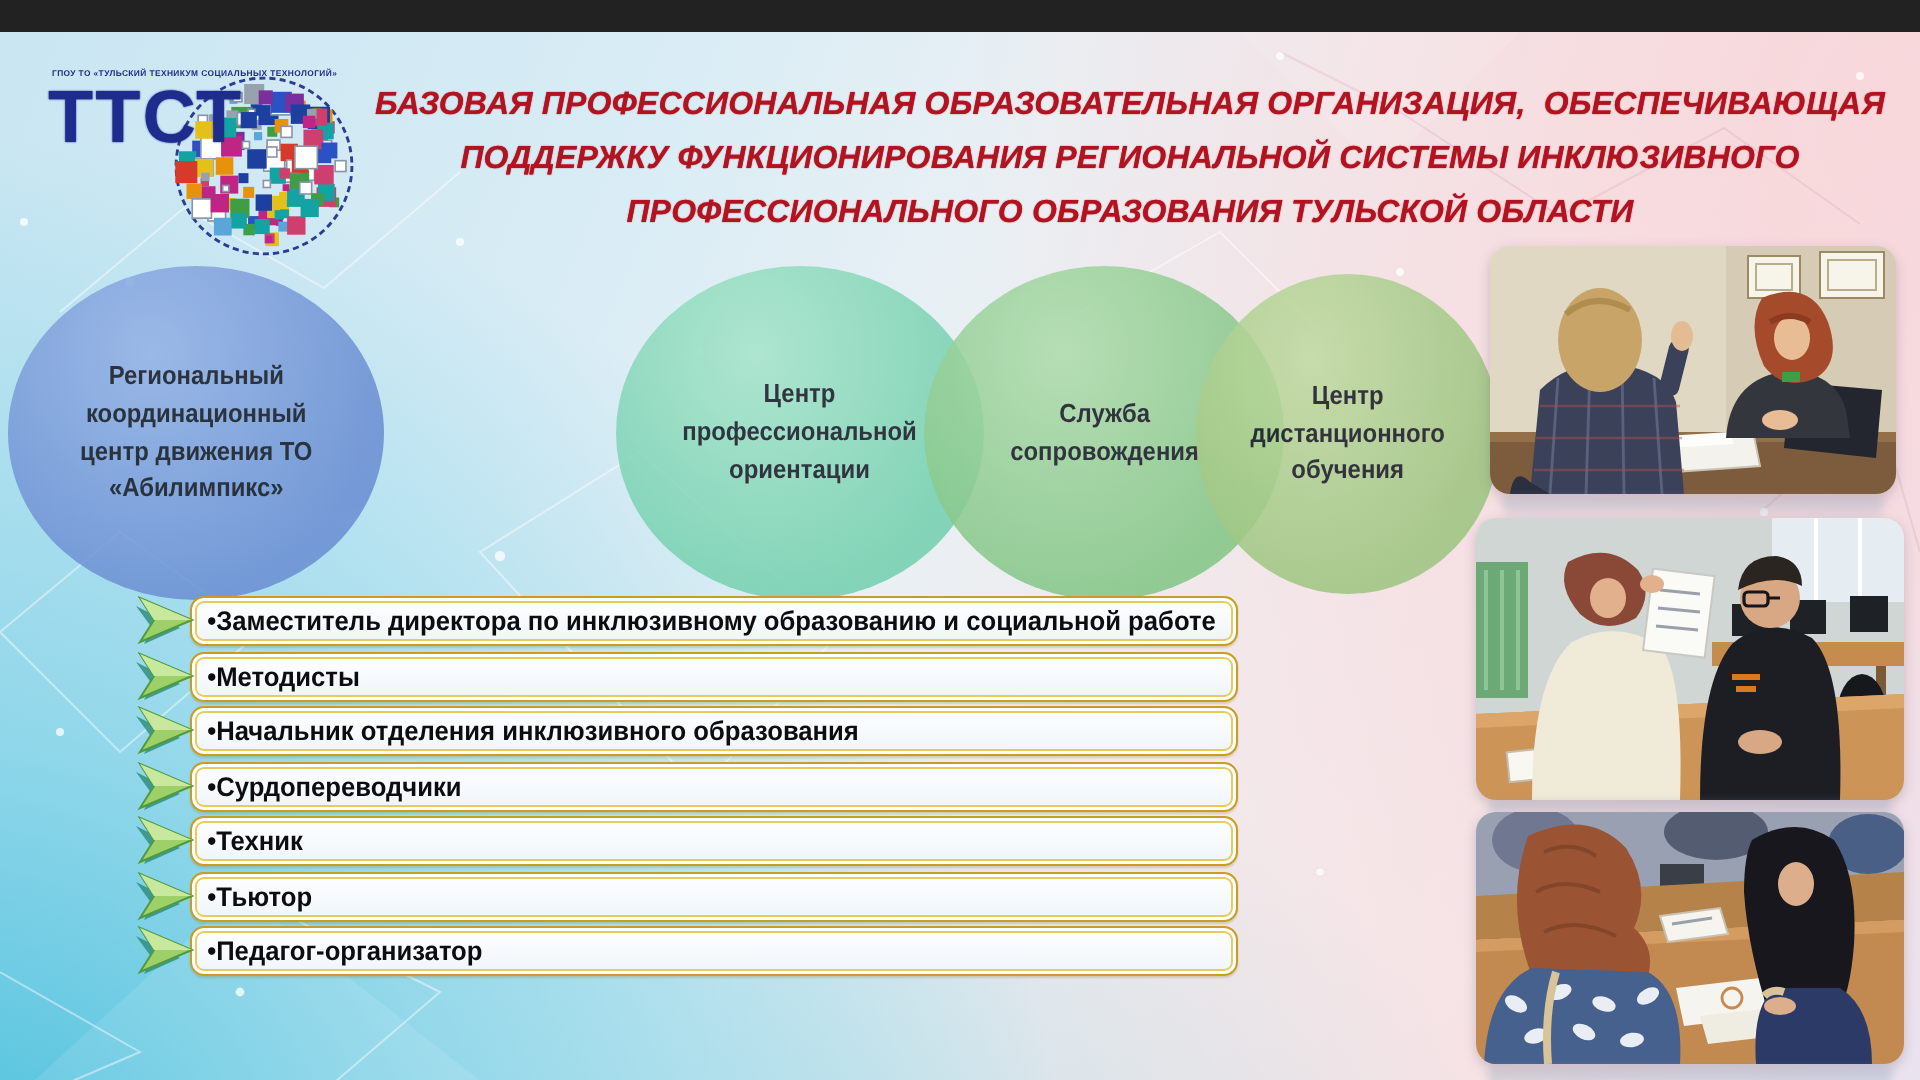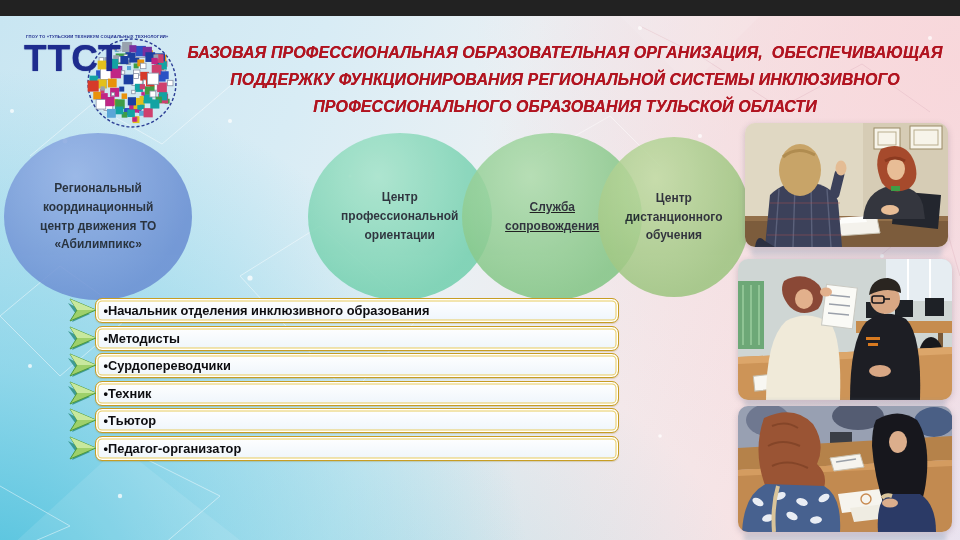--- a/index.html
+++ b/index.html
@@ -32,21 +32,21 @@
   
   .circles{position:absolute;left:0;top:0;width:960px;height:300px;}
   .circle{position:absolute;top:117px;height:167px;border-radius:50%;opacity:.86;
     display:flex;align-items:center;justify-content:center;}
   .circle span{display:block;text-align:center;font-weight:800;font-size:13px;
     line-height:1.45;color:#131722;white-space:pre-line;
     transform:scaleX(.92);transform-origin:center center;}
   .c0{left:4px;width:188px;}
   .c1{left:156px;width:186px;}
   .c2{left:308px;width:184px;}
-  .c3{left:462px;width:180px;text-decoration:underline;}
+  .c3{left:462px;width:180px;}
   .c4{left:598px;width:152px;top:121px;height:160px;}
 
   
   .staff{position:absolute;left:95px;top:282px;width:524px;margin:0;padding:0;list-style:none;}
   .staff li{position:relative;height:23px;margin-bottom:2.5px;border-radius:7px;
     background:linear-gradient(#ffffff,#eef5fb);
     border:1px solid #c79d23;
     box-shadow:inset 0 0 0 1.5px #ffffff, inset 0 0 0 2.5px #e8cb5e, 0 1px 1px rgba(150,120,20,.25);
     display:flex;align-items:center;}
   .staff li .label{padding-left:8px;font-weight:800;font-size:13.5px;color:#0d0d10;
@@ -261,29 +261,37 @@
     </div>
   </div>
 
   <ul class="staff">
     <li>
       <svg class="arrow" viewBox="0 0 32 25">
           <polygon points="2,5 24,16 6,24 10,16" fill="#2f8f84" opacity=".85"></polygon>
           <polygon points="4,1 30,12 4,23 11,12" fill="#9ed06a" stroke="#4f9a3c" stroke-width="1"></polygon>
           <polygon points="4,1 30,12 11,12" fill="#c8e89e"></polygon>
         </svg>
+      <span class="label">•Заместитель директора по инклюзивному образованию и социальной работе</span>
+      </li>
+    <li>
+      <svg class="arrow" viewBox="0 0 32 25">
+          <polygon points="2,5 24,16 6,24 10,16" fill="#2f8f84" opacity=".85"></polygon>
+          <polygon points="4,1 30,12 4,23 11,12" fill="#9ed06a" stroke="#4f9a3c" stroke-width="1"></polygon>
+          <polygon points="4,1 30,12 11,12" fill="#c8e89e"></polygon>
+        </svg>
+      <span class="label">•Методисты</span>
+      </li>
+    <li>
+      <svg class="arrow" viewBox="0 0 32 25">
+          <polygon points="2,5 24,16 6,24 10,16" fill="#2f8f84" opacity=".85"></polygon>
+          <polygon points="4,1 30,12 4,23 11,12" fill="#9ed06a" stroke="#4f9a3c" stroke-width="1"></polygon>
+          <polygon points="4,1 30,12 11,12" fill="#c8e89e"></polygon>
+        </svg>
       <span class="label">•Начальник отделения инклюзивного образования</span>
-      </li>
-    <li>
-      <svg class="arrow" viewBox="0 0 32 25">
-          <polygon points="2,5 24,16 6,24 10,16" fill="#2f8f84" opacity=".85"></polygon>
-          <polygon points="4,1 30,12 4,23 11,12" fill="#9ed06a" stroke="#4f9a3c" stroke-width="1"></polygon>
-          <polygon points="4,1 30,12 11,12" fill="#c8e89e"></polygon>
-        </svg>
-      <span class="label">•Методисты</span>
       </li>
     <li>
       <svg class="arrow" viewBox="0 0 32 25">
           <polygon points="2,5 24,16 6,24 10,16" fill="#2f8f84" opacity=".85"></polygon>
           <polygon points="4,1 30,12 4,23 11,12" fill="#9ed06a" stroke="#4f9a3c" stroke-width="1"></polygon>
           <polygon points="4,1 30,12 11,12" fill="#c8e89e"></polygon>
         </svg>
       <span class="label">•Сурдопереводчики</span>
       </li>
     <li>

